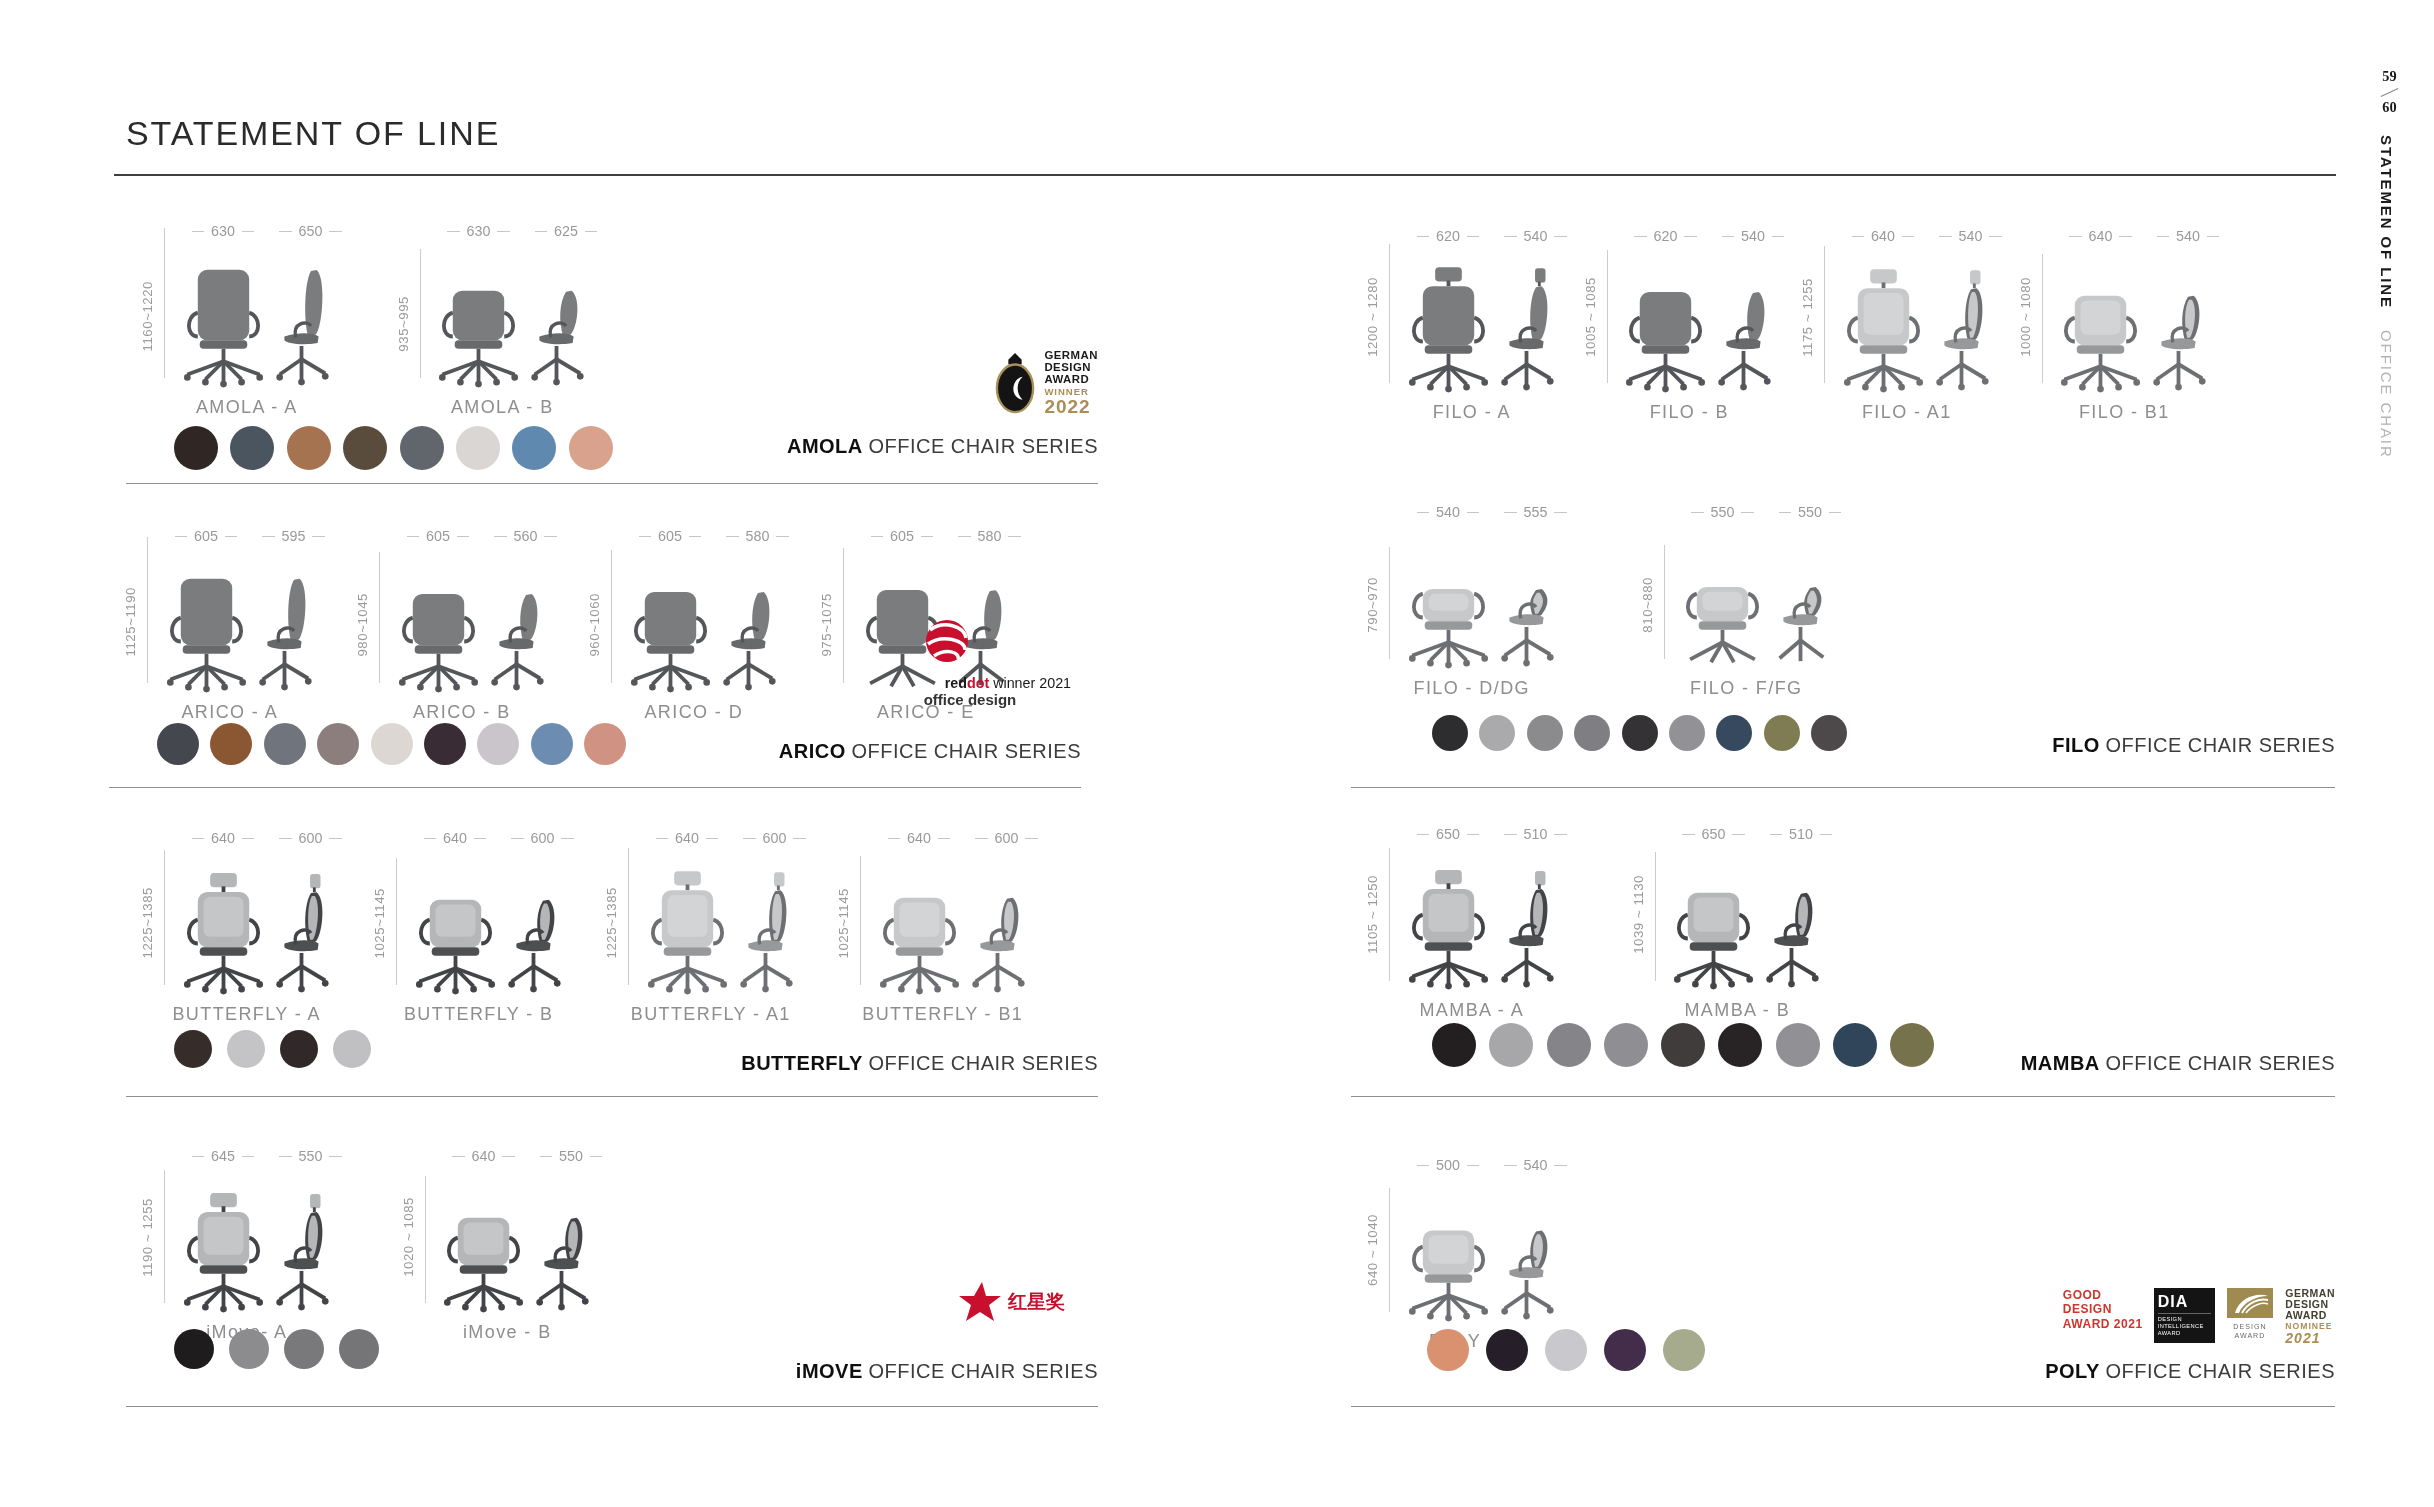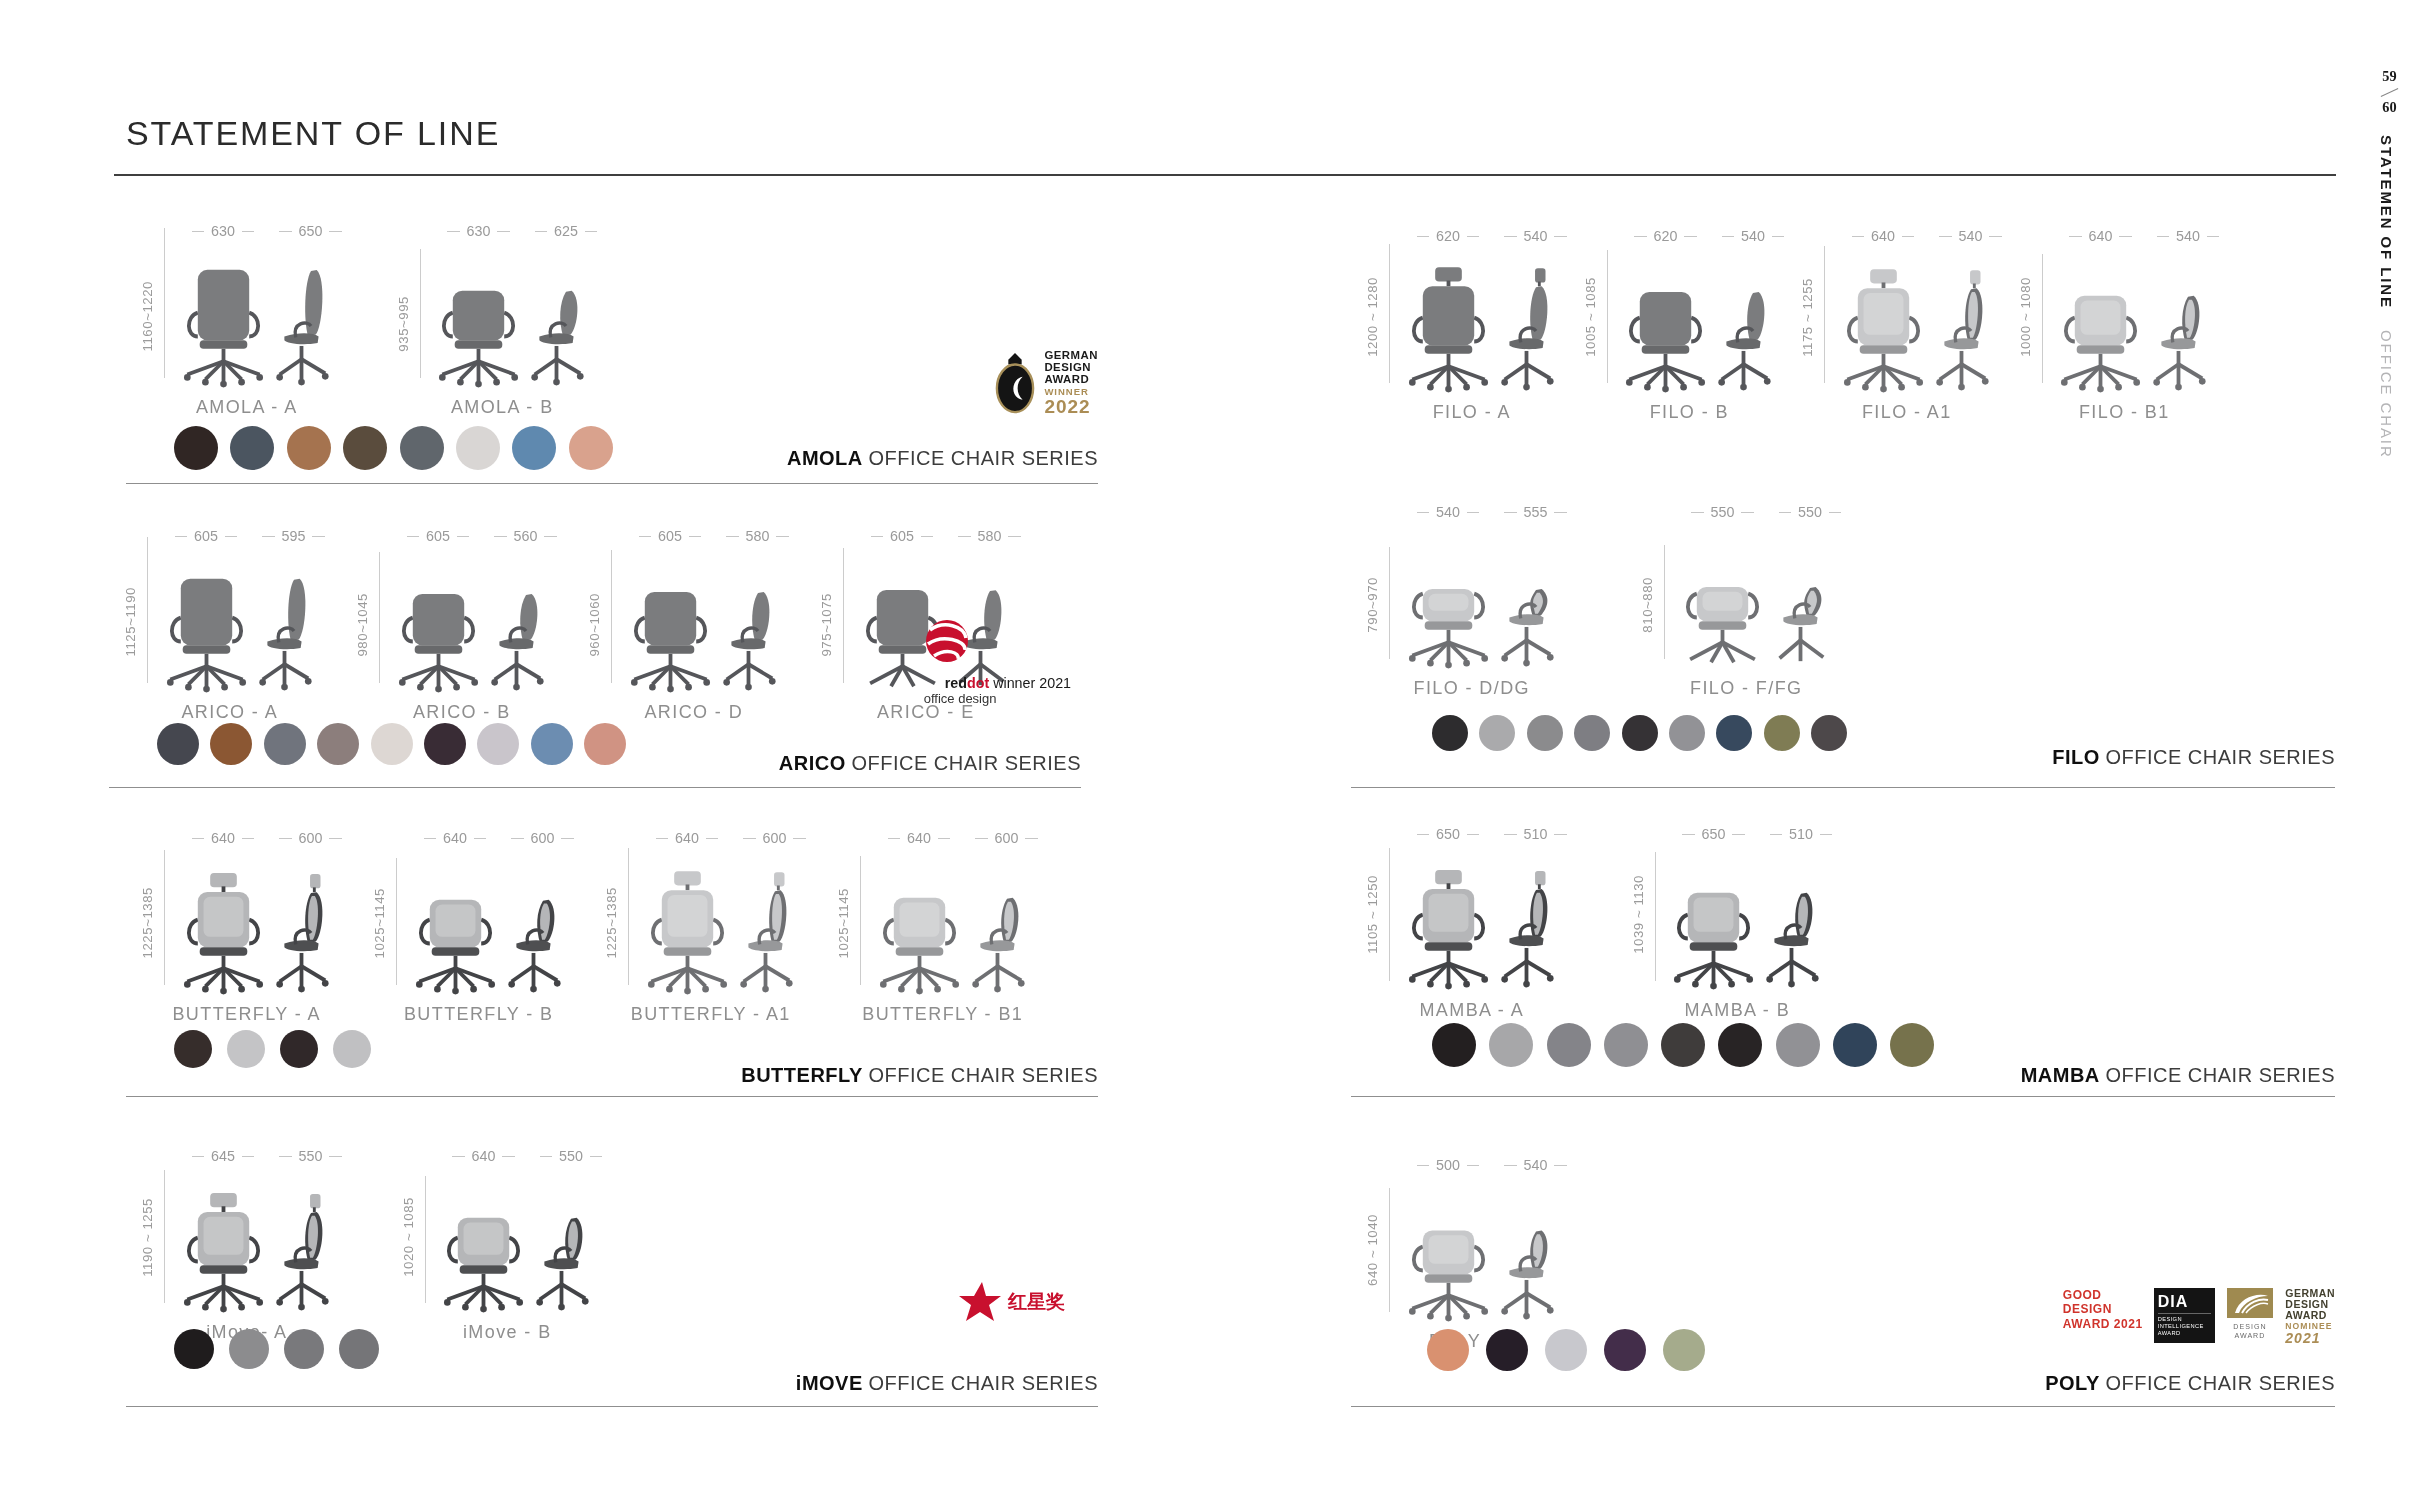--- a/index.html
+++ b/index.html
@@ -46,21 +46,21 @@
   #sec-filo .swatches{top:525px;left:81px;gap:11.4px;}
   #sec-mamba .swatches{top:226px;left:81px;gap:13.3px;}
   #sec-poly .swatches{top:224px;left:76px;gap:17px;}
   .swatch{width:44px;height:44px;border-radius:50%;display:inline-block;}
   #sec-arico .swatch{width:42px;height:42px;}
   #sec-butterfly .swatch{width:38px;height:38px;}
   #sec-imove .swatch{width:40px;height:40px;}
   #sec-filo .swatch{width:36px;height:36px;}
   #sec-poly .swatch{width:42px;height:42px;}
 
-  .series-label{position:absolute;right:0;font-size:20px;color:#3c3c3c;letter-spacing:0.5px;white-space:nowrap;margin-top:12px;}
+  .series-label{position:absolute;right:0;font-size:20px;color:#3c3c3c;letter-spacing:0.5px;white-space:nowrap;}
   .series-label b{color:#0f0f0f;}
   .series-label span{margin-left:5.7px;}
   #sec-amola .series-label{top:245px;}
   #sec-arico .series-label{top:255px;}
   #sec-butterfly .series-label{top:255px;text-align:center;}
   #sec-imove .series-label{top:255px;}
   #sec-filo .series-label{top:544px;}
   #sec-mamba .series-label{top:255px;}
   #sec-poly .series-label{top:255px;}
 
@@ -69,21 +69,21 @@
   .gda-text{line-height:1.05;}
   .gda-line{font-size:11.4px;font-weight:bold;color:#1a1a1a;letter-spacing:0.5px;}
   .gda-winner{font-size:9.5px;font-weight:bold;color:#ab8d55;letter-spacing:1px;margin-top:1px;}
   .gda-year{font-size:19px;font-weight:bold;color:#ab8d55;letter-spacing:1px;}
 
   .badge-reddot{position:absolute;right:14.3px;top:133px;width:143px;}
   .rd-line{font-size:14.3px;color:#1a1a1a;margin-top:7.6px;white-space:nowrap;}
   .rd-line b{font-weight:bold;}
   .rd-red{color:#1a1a1a;margin-left:21px;}
   .rd-dot{color:#c8102e;}
-  .rd-sub{font-size:13px;color:#333;}
+  .rd-sub{font-size:15px;color:#333;font-weight:bold;}
 
   .badge-redstar{position:absolute;right:33px;top:176px;display:flex;align-items:center;gap:5.7px;}
   .rs-text{font-size:19px;font-weight:bold;color:#c8102e;}
 
   .poly-badges{position:absolute;right:0;top:183px;display:flex;gap:11.4px;align-items:flex-start;}
   .badge-good div{font-size:12px;font-weight:bold;color:#d0342c;line-height:1.2;letter-spacing:0.5px;}
   .badge-dia{width:53px;background:#141414;color:#fff;padding:4.8px 3.8px;text-align:left;}
   .dia-logo{font-size:16px;font-weight:bold;letter-spacing:1px;border-bottom:1px solid #666;padding-bottom:1.9px;margin-bottom:1.9px;}
   .dia-sub{font-size:5.7px;line-height:1.3;letter-spacing:0.4px;}
   .badge-gold{width:48px;text-align:center;}

